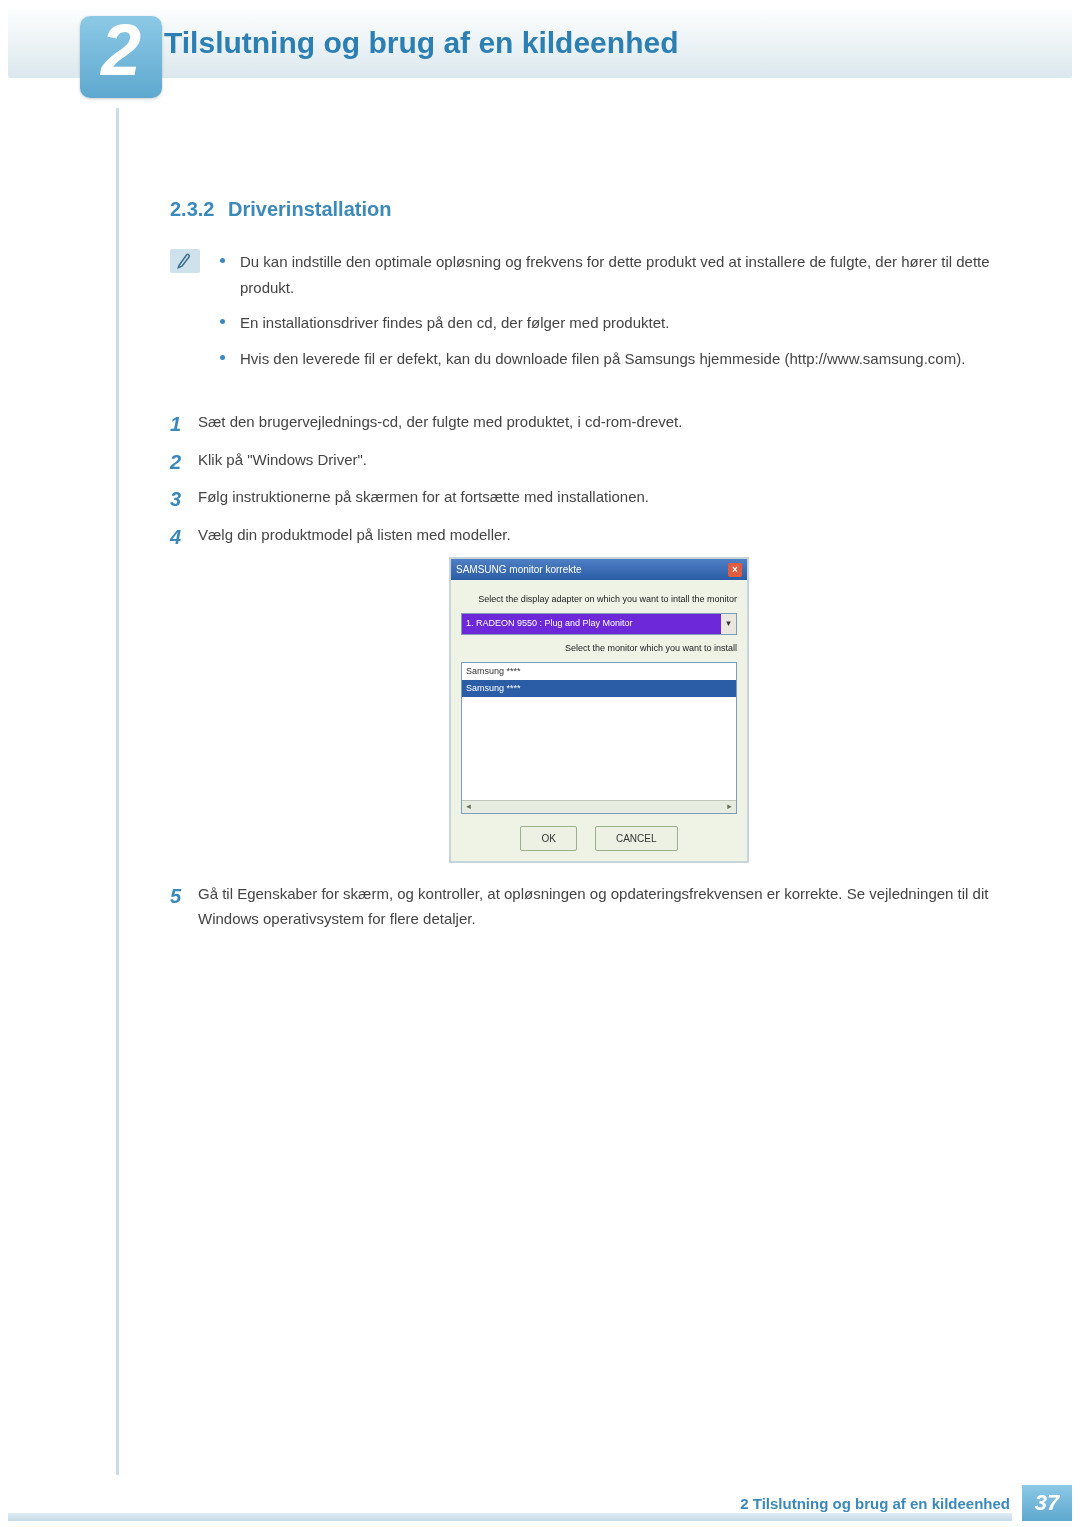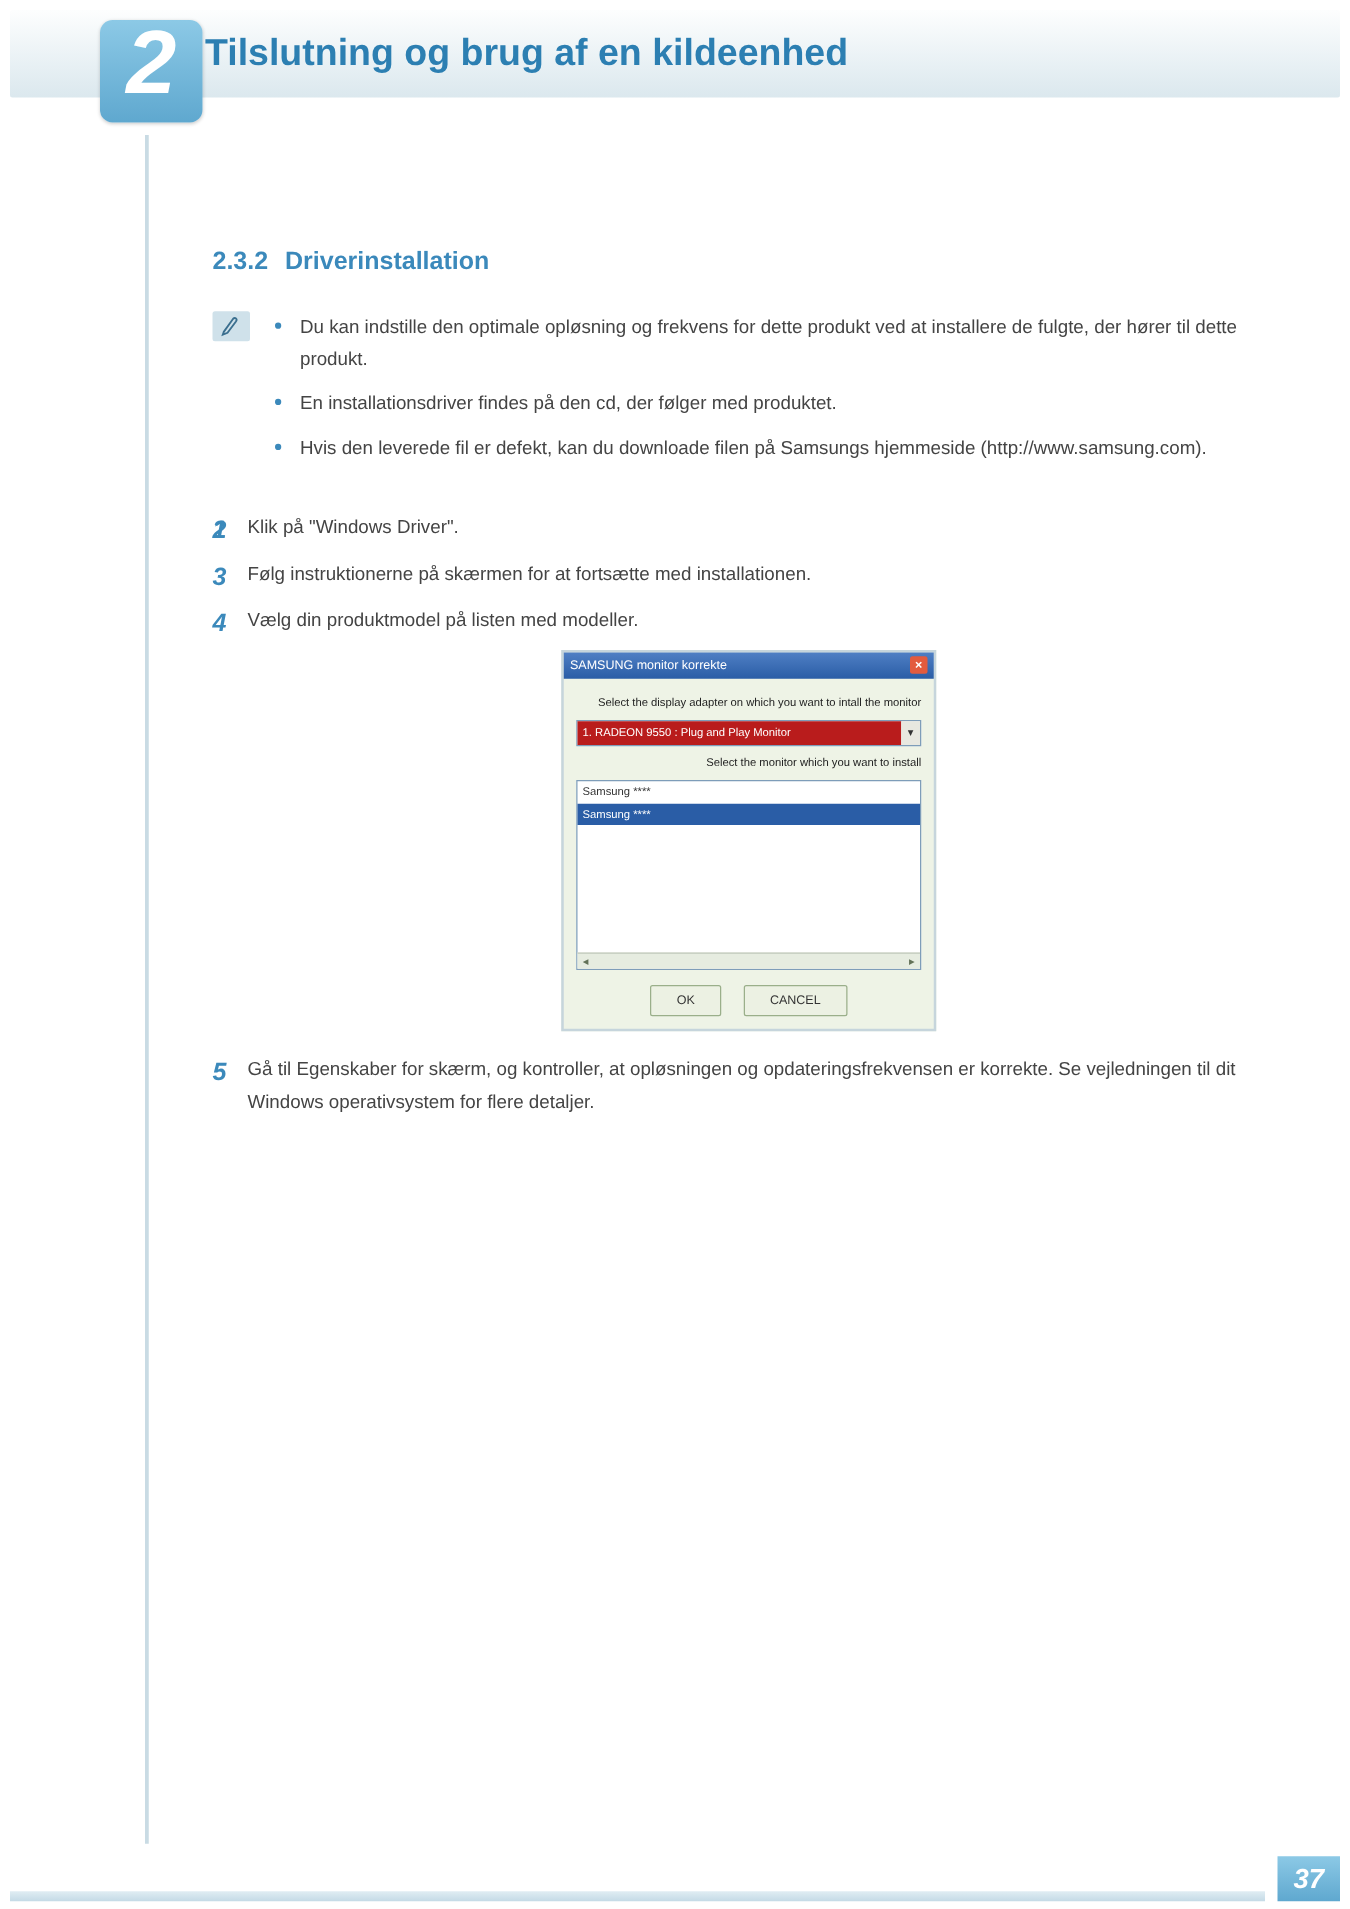--- a/index.html
+++ b/index.html
@@ -165,21 +165,21 @@
   .ss-label { text-align: right; font-size: 9px; margin: 4px 0 6px 0; color: #222;}
   .ss-dropdown {
     display: flex;
     border: 1px solid #7e9db9;
     background: #fff;
     margin-bottom: 6px;
     font-size: 9px;
   }
   .ss-dropdown-sel {
     flex: 1;
-    background: #b91c1c;
+    background: #6d28d9;
     color: #fff;
     padding: 2px 4px;
   }
   .ss-dropdown-arrow {
     width: 15px;
     background: #e8e8e0;
     display:flex;align-items:center;justify-content:center;
     color:#333;
   }
   .ss-list {
@@ -283,20 +283,21 @@
       <ul class="note-list">
         <li>Du kan indstille den optimale opløsning og frekvens for dette produkt ved at installere de fulgte, der hører til dette produkt.</li>
         <li>En installationsdriver findes på den cd, der følger med produktet.</li>
         <li>Hvis den leverede fil er defekt, kan du downloade filen på Samsungs hjemmeside (http://www.samsung.com).</li>
       </ul>
     </div>
 
     <ol class="steps">
       <li>
         <span class="step-num">1</span>
+        <span>Sæt den brugervejlednings-cd, der fulgte med produktet, i cd-rom-drevet.</span>
       </li>
       <li>
         <span class="step-num">2</span>
         <span>Klik på "Windows Driver".</span>
       </li>
       <li>
         <span class="step-num">3</span>
         <span>Følg instruktionerne på skærmen for at fortsætte med installationen.</span>
       </li>
       <li>
@@ -333,16 +334,17 @@
       <li>
         <span class="step-num">5</span>
         <span>Gå til Egenskaber for skærm, og kontroller, at opløsningen og opdateringsfrekvensen er korrekte. Se vejledningen til dit Windows operativsystem for flere detaljer.</span>
       </li>
     </ol>
 
   </div>
 
   <div class="footer">
     <div class="footer-bar"></div>
+    <div class="footer-label">2 Tilslutning og brug af en kildeenhed</div>
     <div class="footer-pagebox">37</div>
   </div>
 
 </div>
 
 </body></html>

